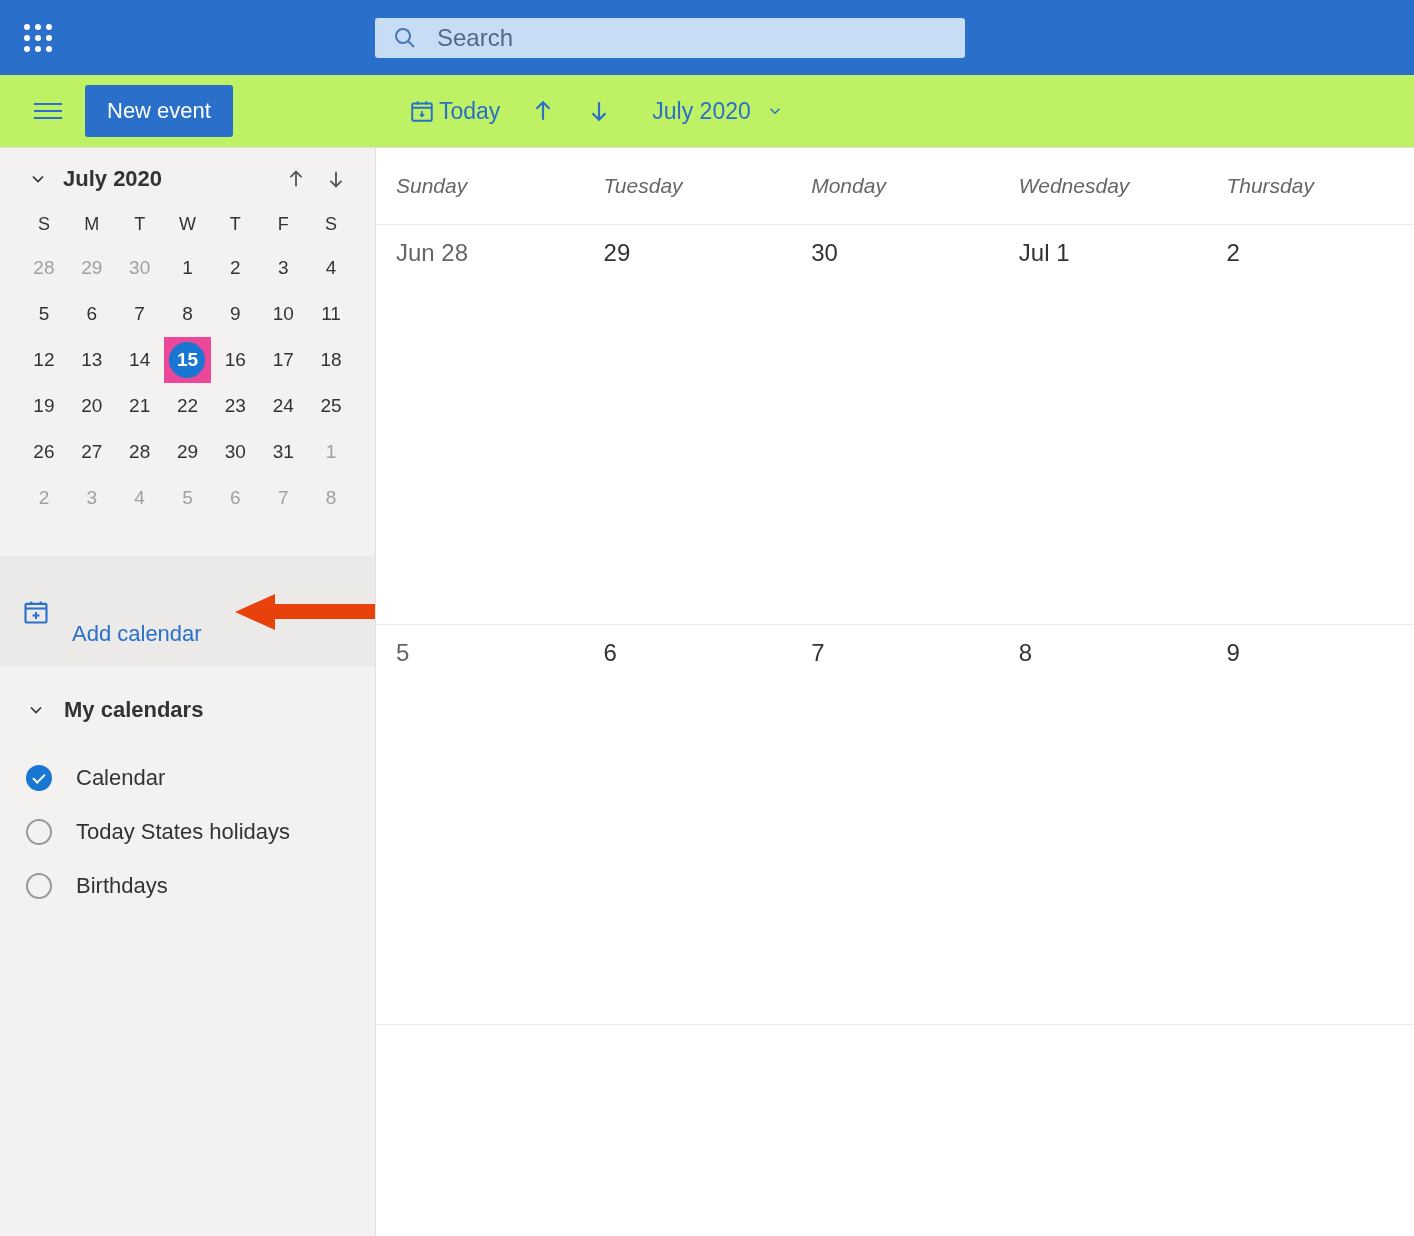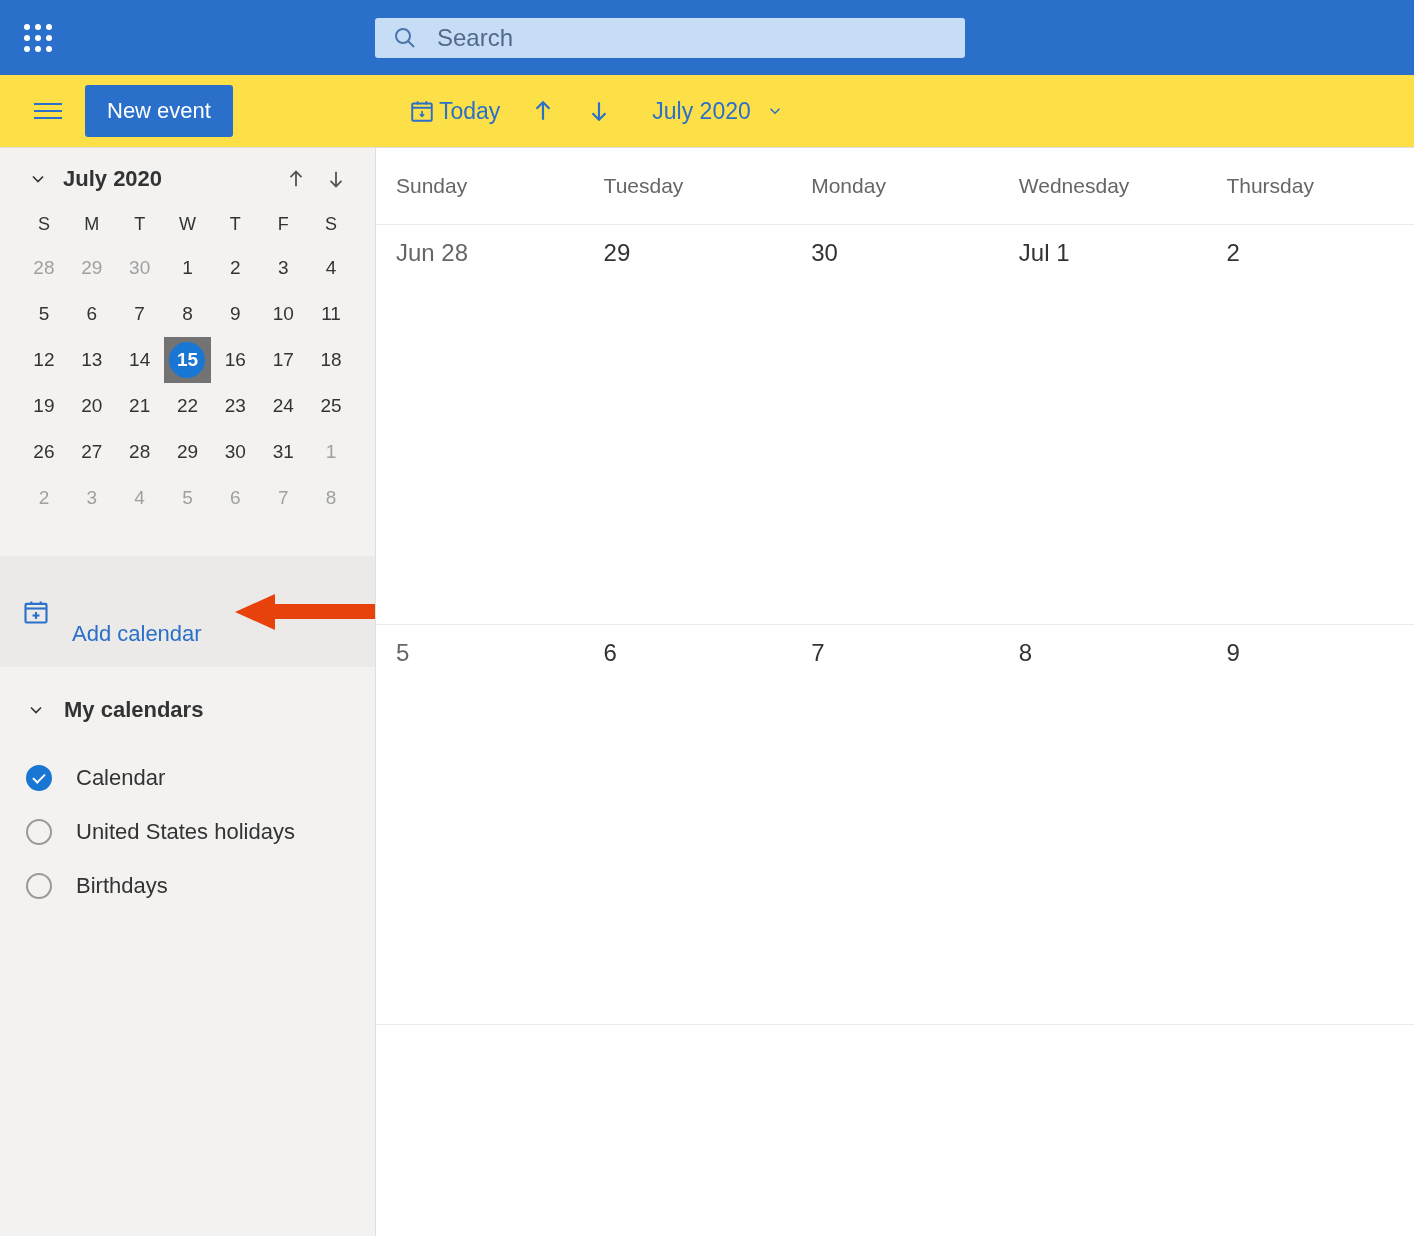--- a/index.html
+++ b/index.html
@@ -9,21 +9,21 @@
     .top-header { height: 75px; background: #2a6fc9; display: flex; align-items: center; padding: 0 10px; }
     .waffle-icon { width: 55px; height: 55px; display: flex; align-items: center; justify-content: center; cursor: pointer; }
     .waffle-grid { display: grid; grid-template-columns: repeat(3, 6px); grid-template-rows: repeat(3, 6px); gap: 5px; }
     .waffle-dot { width: 6px; height: 6px; background: white; border-radius: 50%; }
     .search-box { margin-left: 310px; width: 590px; height: 40px; background: #c7ddf6; border-radius: 3px; display: flex; align-items: center; padding: 0 18px; }
     .search-icon-svg { width: 24px; height: 24px; stroke: #4a76ad; stroke-width: 2; fill: none; }
     .search-input { flex: 1; border: none; background: transparent; font-size: 24px; margin-left: 20px; color: #333; outline: none; }
     .search-input::placeholder { color: #53688a; }
     
     
-    .sub-header { height: 73px; background: #fde047; display: flex; align-items: center; border-bottom: 1px solid #e1dfdd; }
+    .sub-header { height: 73px; background: #bef264; display: flex; align-items: center; border-bottom: 1px solid #e1dfdd; }
     .hamburger { width: 55px; display: flex; flex-direction: column; align-items: center; justify-content: center; gap: 5px; margin-left: 20px; cursor: pointer; }
     .hamburger-line { width: 28px; height: 2px; background: #2a6fc9; }
     .new-event-btn { margin-left: 10px; background: #2a6fc9; color: white; border: none; padding: 13px 22px; font-size: 22px; border-radius: 3px; cursor: pointer; }
     .toolbar { display: flex; align-items: center; margin-left: 176px; gap: 30px; }
     .today-btn { display: flex; align-items: center; gap: 4px; color: #2a6fc9; font-size: 23px; cursor: pointer; }
     .cal-today-icon { width: 26px; height: 26px; }
     .nav-arrow { color: #2a6fc9; cursor: pointer; }
     .date-label-btn { display: flex; align-items: center; gap: 15px; color: #2a6fc9; font-size: 23px; cursor: pointer; margin-left: 10px;}
     
     
@@ -36,21 +36,21 @@
     .mini-cal-chevron { color: #333; margin-right: 15px; cursor: pointer; }
     .mini-cal-title { font-size: 22px; font-weight: 600; color: #333; flex: 1; }
     .mini-cal-nav { display: flex; gap: 18px; margin-right: 8px;}
     .mini-cal-nav-btn { color: #555; cursor: pointer; }
     
     .mini-cal-grid { padding: 0 20px 15px 20px; }
     .mini-cal-row { display: grid; grid-template-columns: repeat(7, 1fr); text-align: center; }
     .mini-cal-dow { font-size: 18px; color: #333; padding: 10px 0; }
     .mini-cal-day { font-size: 19px; color: #333; padding: 12px 0; cursor: pointer; position:relative; }
     .mini-cal-day.outside { color: #a0a0a0; }
-    .mini-cal-day.selected-wrap { background: #737373; }
+    .mini-cal-day.selected-wrap { background: #ec4899; }
     .mini-cal-day .selected-circle { position:absolute; top:50%; left:50%; transform:translate(-50%,-50%); width: 36px; height: 36px; background: #1976d2; color: white; border-radius: 50%; display: flex; align-items: center; justify-content: center; font-weight:600;}
     
     
     .add-calendar { display: flex; align-items: center; padding: 20px 20px 20px 22px; background: #ebeae9; cursor: pointer; position: relative; margin-top: 20px;}
     .add-cal-icon { width: 28px; height: 28px; margin-right: 22px; }
     .add-cal-label { color: #2a6fc9; font-size: 22px; margin-top: 45px; }
     .arrow-annotation { position: absolute; left: 235px; top: 50%; transform: translateY(-50%); display: flex; align-items: center; pointer-events:none;}
     .arrow-head { width: 0; height: 0; border-top: 18px solid transparent; border-bottom: 18px solid transparent; border-right: 40px solid #e8420c; }
     .arrow-shaft { width: 140px; height: 15px; background: #e8420c; }
     
@@ -59,21 +59,21 @@
     .my-cal-header { display: flex; align-items: center; cursor: pointer; }
     .my-cal-title { font-size: 22px; font-weight: 600; color: #333; margin-left: 18px; }
     .cal-list { padding: 18px 20px; }
     .cal-item { display: flex; align-items: center; padding: 14px 6px; cursor: pointer; }
     .cal-check { width: 26px; height: 26px; border-radius: 50%; border: 2px solid #999; margin-right: 24px; display:flex; align-items:center; justify-content:center; flex-shrink:0;}
     .cal-check.checked { background: #1976d2; border-color: #1976d2; }
     .cal-check.checked::after { content: ''; width: 10px; height: 5px; border-left: 2px solid white; border-bottom: 2px solid white; transform: rotate(-45deg) translate(1px,-1px); }
     .cal-item-label { font-size: 22px; color: #333; }
     
     
-    .day-headers { display: grid; grid-template-columns: repeat(5, 1fr); border-bottom: 1px solid #edebe9; }
+    .day-headers { display: grid; grid-template-columns: repeat(5, 1fr); border-bottom: 1px solid #edebe9; font-style: italic; }
     .day-header { padding: 26px 20px; font-size: 21px; color: #666; }
     .week-rows { display: flex; flex-direction: column; }
     .week-row { display: grid; grid-template-columns: repeat(5, 1fr); height: 400px; border-bottom: 1px solid #edebe9; }
     .day-cell { padding: 14px 20px; font-size: 24px; color: #333; }
     .day-cell:first-child { color: #666; }
   </style>
 </head>
 <body>
 
 <div class="top-header">
@@ -241,21 +241,21 @@
         <div class="my-cal-title">My calendars</div>
       </div>
     </div>
     <div class="cal-list" id="cal-list">
         <div class="cal-item">
           <div class="cal-check checked"></div>
           <div class="cal-item-label">Calendar</div>
         </div>
         <div class="cal-item">
           <div class="cal-check"></div>
-          <div class="cal-item-label">United States holidays</div>
+          <div class="cal-item-label">Today States holidays</div>
         </div>
         <div class="cal-item">
           <div class="cal-check"></div>
           <div class="cal-item-label">Birthdays</div>
         </div>
       </div>
   </div>
 
   <div class="content">
     <div class="day-headers" id="day-headers">

